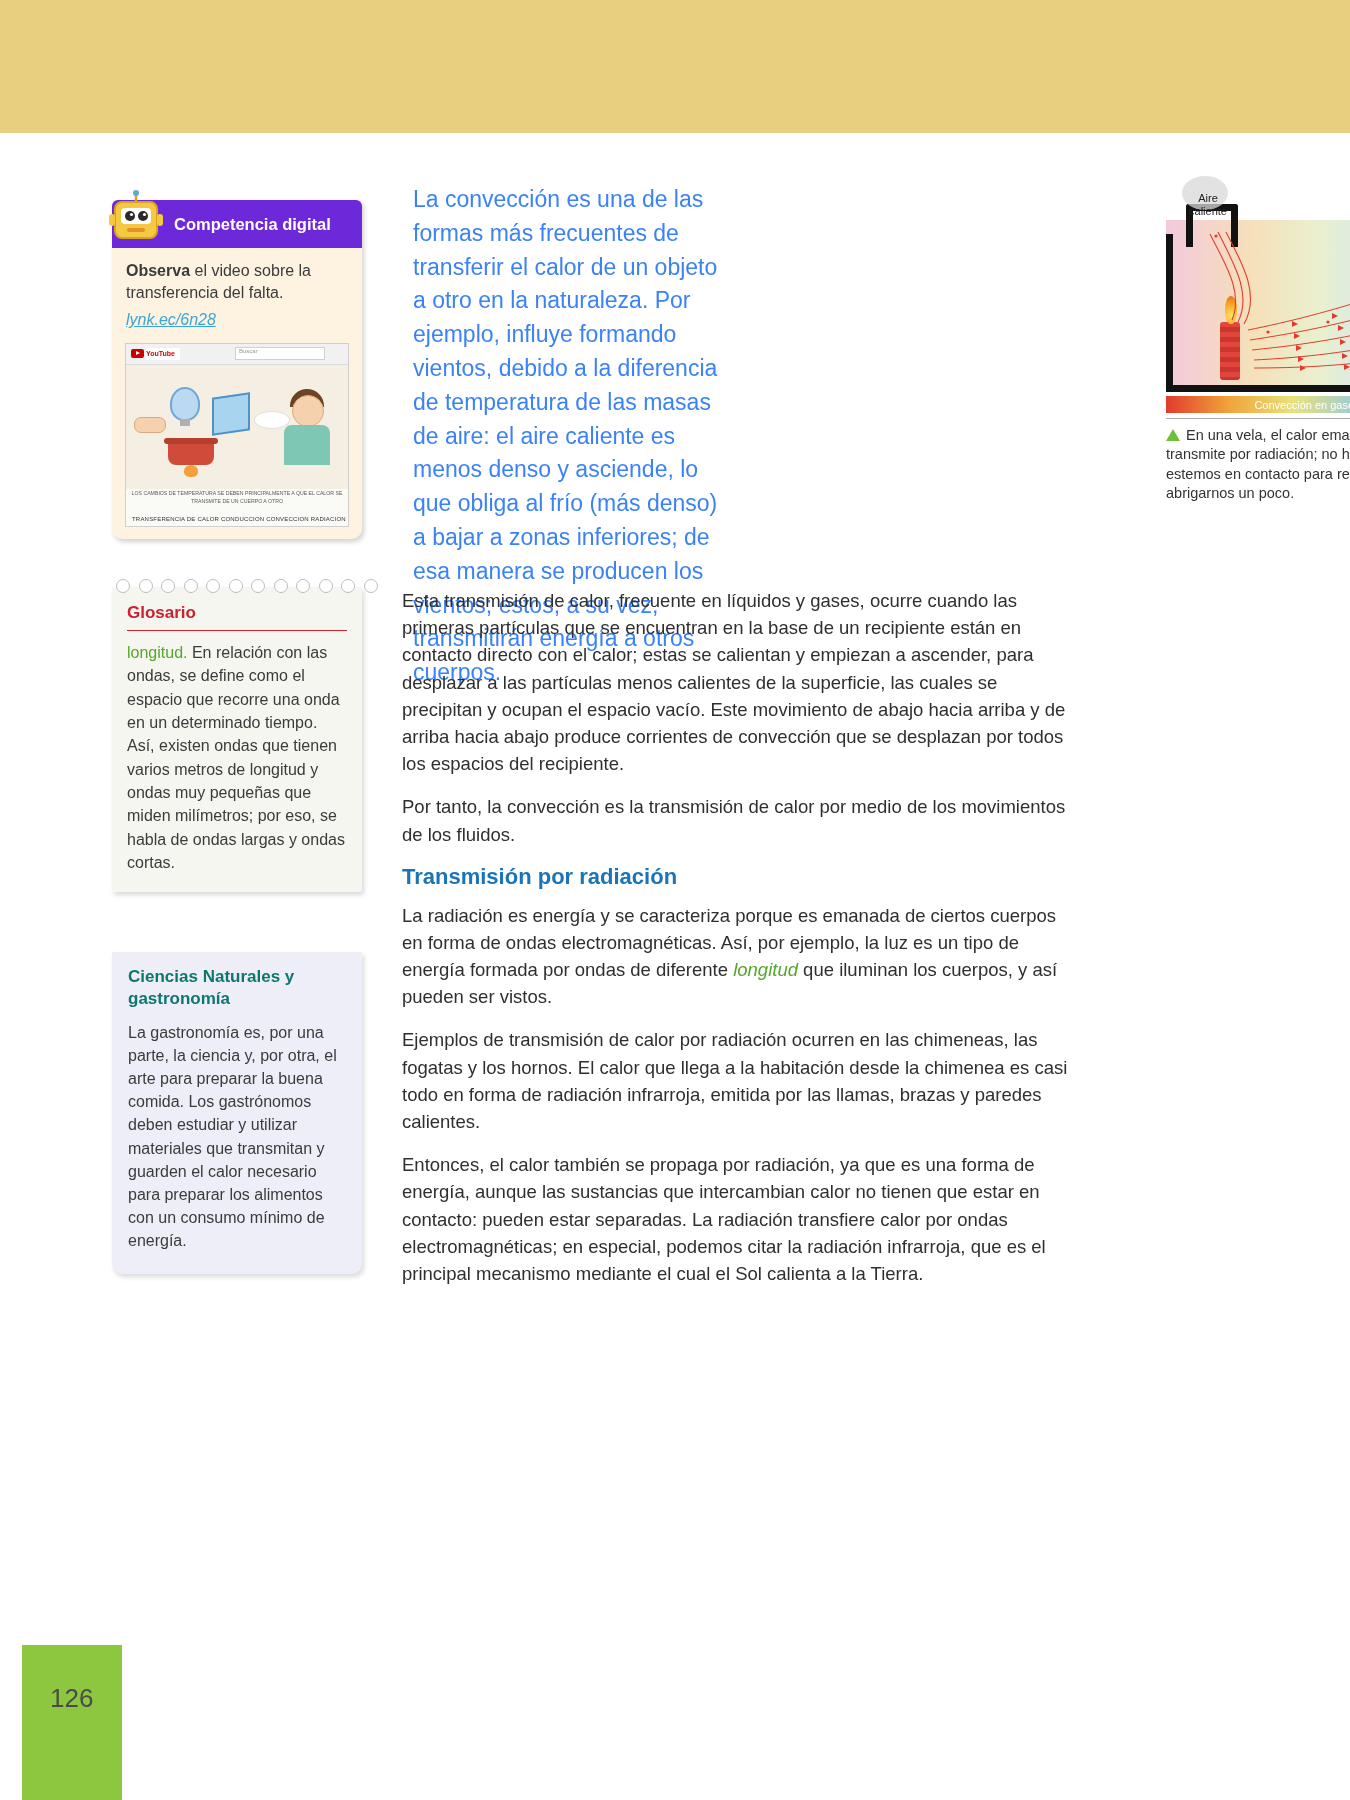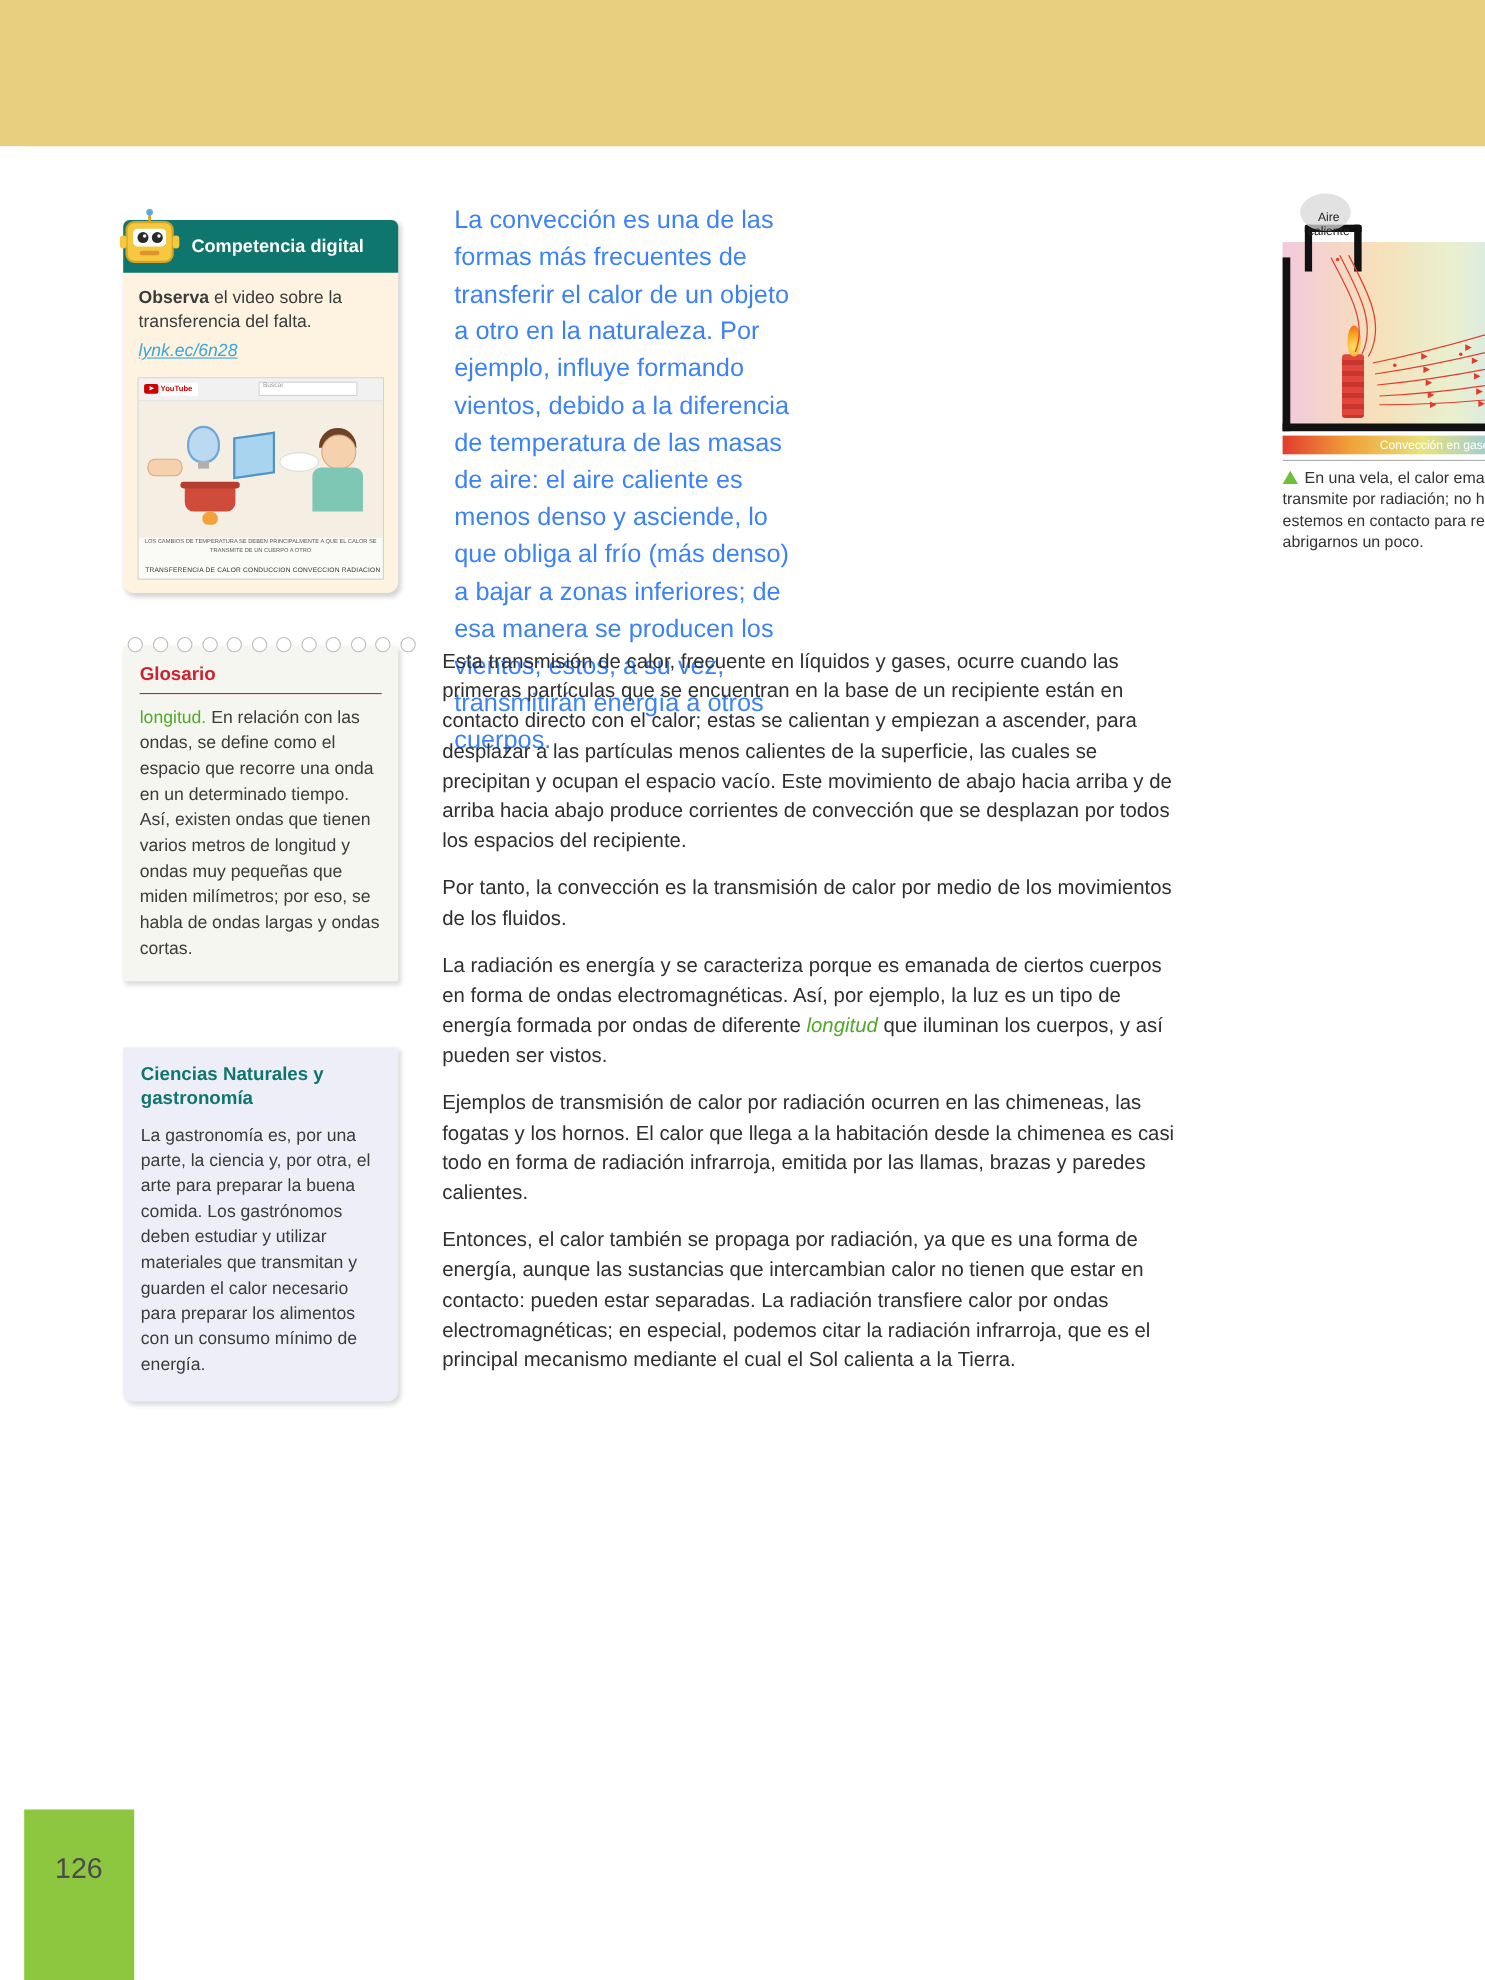--- a/index.html
+++ b/index.html
@@ -65,21 +65,21 @@
     position: relative;
     width: 250px;
     background: #fdf3e0;
     border-radius: 4px 4px 10px 10px;
     box-shadow: 2px 3px 5px rgba(0,0,0,0.18);
     padding-bottom: 12px;
   }
   .comp-header {
     position: relative;
     height: 48px;
-    background: #0f766e;
+    background: #6d28d9;
     border-radius: 6px 6px 0 0;
     display: flex;
     align-items: center;
   }
   .comp-header-title {
     margin-left: 62px;
     color: #ffffff;
     font-weight: bold;
     font-size: 16.5px;
     line-height: 1.15;
@@ -590,18 +590,19 @@
     </div>
 
     <div class="fig-caption">
       <span class="tri"></span><span>En una vela, el calor emanado se transmite por radiación; no hace falta que estemos en contacto para recibir el calor y abrigarnos un poco.</span>
     </div>
   </div>
 
   <div style="position:absolute; left:0; top:415px; width:672px;">
     <p class="body-p">Esta transmisión de calor, frecuente en líquidos y gases, ocurre cuando las primeras partículas que se encuentran en la base de un recipiente están en contacto directo con el calor; estas se calientan y empiezan a ascender, para desplazar a las partículas menos calientes de la superficie, las cuales se precipitan y ocupan el espacio vacío. Este movimiento de abajo hacia arriba y de arriba hacia abajo produce corrientes de convección que se desplazan por todos los espacios del recipiente.</p>
     <p class="body-p">Por tanto, la convección es la transmisión de calor por medio de los movimientos de los fluidos.</p>
+    <h2 class="section-head">Transmisión por radiación</h2>
     <p class="body-p"><span>La radiación es energía y se caracteriza porque es emanada de ciertos cuerpos en forma de ondas electromagnéticas. Así, por ejemplo, la luz es un tipo de energía formada por ondas de diferente </span><span class="hl-green">longitud</span><span> que iluminan los cuerpos, y así pueden ser vistos.</span></p>
     <p class="body-p">Ejemplos de transmisión de calor por radiación ocurren en las chimeneas, las fogatas y los hornos. El calor que llega a la habitación desde la chimenea es casi todo en forma de radiación infrarroja, emitida por las llamas, brazas y paredes calientes.</p>
     <p class="body-p">Entonces, el calor también se propaga por radiación, ya que es una forma de energía, aunque las sustancias que intercambian calor no tienen que estar en contacto: pueden estar separadas. La radiación transfiere calor por ondas electromagnéticas; en especial, podemos citar la radiación infrarroja, que es el principal mecanismo mediante el cual el Sol calienta a la Tierra.</p>
   </div>
 
 </div>
 
 </body></html>

